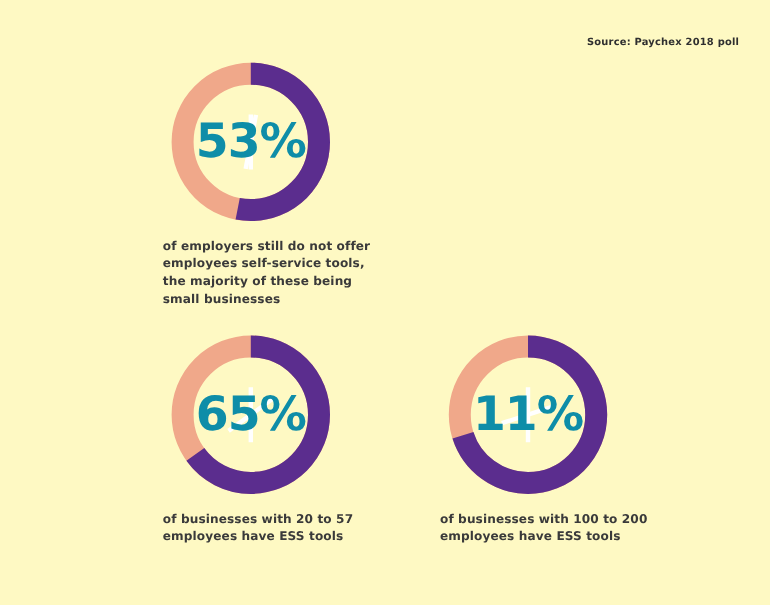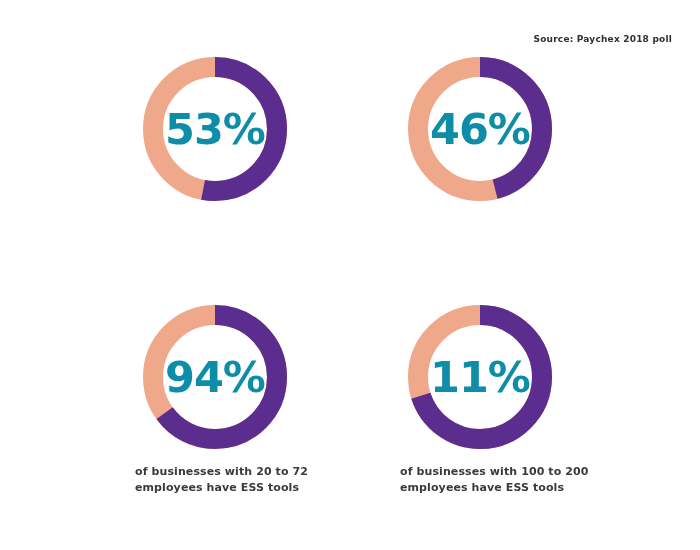--- a/index.html
+++ b/index.html
@@ -11,21 +11,21 @@
     width: 700px;
     height: 550px;
     position: relative;
     overflow: hidden;
     font-family: "Liberation Sans", sans-serif;
   }
 
   #infographic {
     position: absolute;
     inset: 0;
-    background: #ffffff;
+    background: #fef9c3;
   }
 
   
   .source-line {
     position: absolute;
     top: 34px;
     right: 28px;
     font-size: 9px;
     font-weight: 700;
     color: #2f2f2f;
@@ -40,21 +40,21 @@
     left: 0;
     top: 56px;
     width: 700px;
     height: 480px;
   }
 
   .stat-cell {
     position: absolute;
     width: 260px;
   }
-  .stat-cell.col-left  { left: 85px; }
+  .stat-cell.col-left  { left: 98px; }
   .stat-cell.col-right { left: 350px; }
   .stat-cell.row-top    { top: 0px; }
   .stat-cell.row-bottom { top: 248px; }
 
   
   .donut-wrap {
     position: relative;
     width: 146px;
     height: 146px;
     margin-left: 57px;
@@ -106,45 +106,37 @@
     <div class="stat-cell col-left row-top">
       <div class="donut-wrap">
         <svg class="donut-svg" viewBox="0 0 146 146">
           <circle class="ring-remainder" cx="73" cy="73" r="62" fill="none" stroke="#F0A88A" stroke-width="20"></circle>
           <circle class="ring-filled" cx="73" cy="73" r="62" fill="none" stroke="#5B2D8E" stroke-width="20" transform="rotate(-90 73 73)" stroke-dasharray="206.4654691939212 183.09201985121314"></circle>
           <line x1="73" y1="48" x2="73" y2="98" stroke="#FFFFFF" stroke-width="4" transform="rotate(0 73 73)"></line>
           <line class="gap-end" x1="73" y1="48" x2="73" y2="98" stroke="#FFFFFF" stroke-width="4" transform="rotate(190.8 73 73)"></line>
         </svg>
         <div class="donut-value">53%</div>
       </div>
+      <div class="stat-caption">of employers still do not offer employees self-service tools, the majority of these being small businesses</div>
     </div>
 
     <div class="stat-cell col-right row-top">
-      <div class="donut-wrap">
-        <svg class="donut-svg" viewBox="0 0 146 146">
-          <circle class="ring-remainder" cx="73" cy="73" r="62" fill="none" stroke="#F0A88A" stroke-width="20"></circle>
-          <circle class="ring-filled" cx="73" cy="73" r="62" fill="none" stroke="#5B2D8E" stroke-width="20" transform="rotate(-90 73 73)" stroke-dasharray="179.1964449607618 210.36104408437254"></circle>
-          <line x1="73" y1="48" x2="73" y2="98" stroke="#FFFFFF" stroke-width="4"></line>
-          <line class="gap-end" x1="73" y1="48" x2="73" y2="98" stroke="#FFFFFF" stroke-width="4" transform="rotate(165.6 73 73)"></line>
-        </svg>
-        <div class="donut-value">46%</div>
-      </div>
     </div>
 
     <div class="stat-cell col-left row-bottom">
       <div class="donut-wrap">
         <svg class="donut-svg" viewBox="0 0 146 146">
           <circle class="ring-remainder" cx="73" cy="73" r="62" fill="none" stroke="#F0A88A" stroke-width="20"></circle>
           <circle class="ring-filled" cx="73" cy="73" r="62" fill="none" stroke="#5B2D8E" stroke-width="20" transform="rotate(-90 73 73)" stroke-dasharray="253.21236787933734 136.345121165797"></circle>
           <line x1="73" y1="48" x2="73" y2="98" stroke="#FFFFFF" stroke-width="4"></line>
           <line class="gap-end" x1="73" y1="48" x2="73" y2="98" stroke="#FFFFFF" stroke-width="4" transform="rotate(234 73 73)"></line>
         </svg>
-        <div class="donut-value">94%</div>
+        <div class="donut-value">65%</div>
       </div>
-      <div class="stat-caption">of businesses with 20 to 72 employees have ESS tools</div>
+      <div class="stat-caption">of businesses with 20 to 57 employees have ESS tools</div>
     </div>
 
     <div class="stat-cell col-right row-bottom">
       <div class="donut-wrap">
         <svg class="donut-svg" viewBox="0 0 146 146">
           <circle class="ring-remainder" cx="73" cy="73" r="62" fill="none" stroke="#F0A88A" stroke-width="20"></circle>
           <circle class="ring-filled" cx="73" cy="73" r="62" fill="none" stroke="#5B2D8E" stroke-width="20" transform="rotate(-90 73 73)" stroke-dasharray="272.690242331594 116.86724671354034"></circle>
           <line x1="73" y1="48" x2="73" y2="98" stroke="#FFFFFF" stroke-width="4"></line>
           <line class="gap-end" x1="73" y1="48" x2="73" y2="98" stroke="#FFFFFF" stroke-width="4" transform="rotate(251.99999999999997 73 73)"></line>
         </svg>

